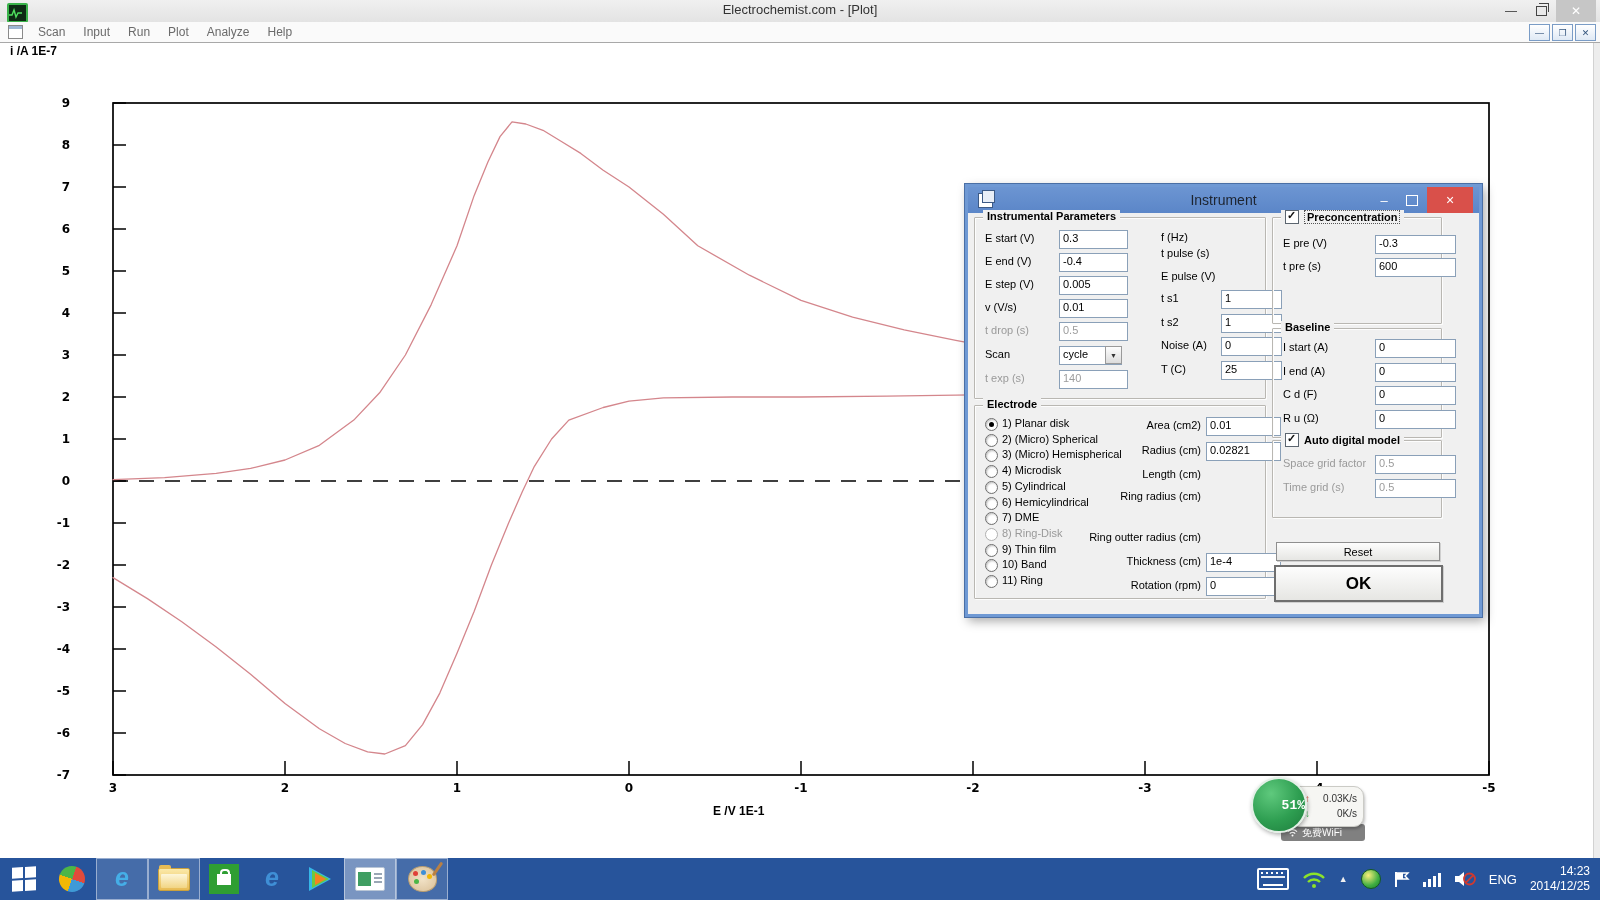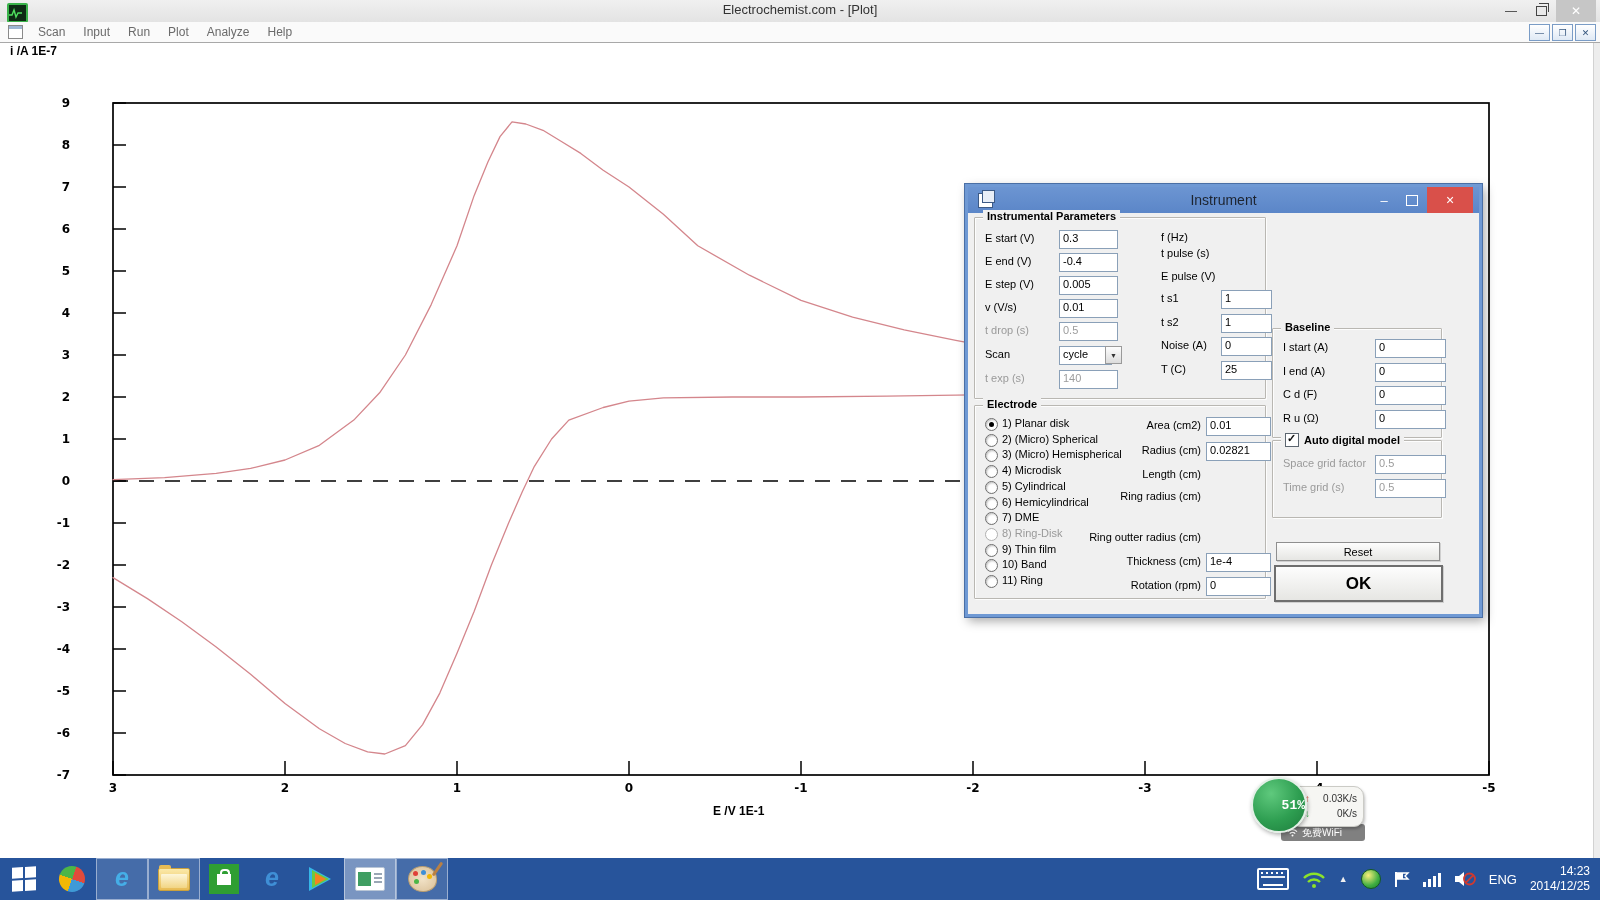--- a/index.html
+++ b/index.html
@@ -51,21 +51,21 @@
   .group{position:absolute;border:1px solid #b9b7b2;border-radius:1px;
     box-shadow:1px 1px 0 #fdfdfd, inset 1px 1px 0 #fdfdfd;}
   .legend{position:absolute;top:-8px;left:8px;background:#f0f0f0;padding:0 4px;font-weight:bold;
     display:flex;align-items:center;gap:5px;white-space:nowrap;}
   .legend .dotted{border:1px dotted #555;padding:0 2px;}
   .cb{width:12px;height:12px;background:#fff;border:1px solid #5c6670;position:relative;flex:none;}
   .cb.checked:before{content:'✓';position:absolute;left:1px;top:-2px;font-size:11px;font-weight:bold;color:#111;}
   .fld-label{position:absolute;white-space:nowrap;}
   .fld-label.dis{color:#9a9a9a;}
   .tbox{position:absolute;height:16px;background:#fff;border:1px solid #8aa0b8;
-    font-size:11px;padding:1px 4px 0 3px;overflow:hidden;white-space:nowrap;}
+    font-size:11px;padding:1px 14px 0 3px;overflow:hidden;white-space:nowrap;}
   .tbox.dis{color:#9c9c9c;}
   .combo-arrow{position:absolute;width:15px;height:16px;border:1px solid #9a9a9a;
     background:linear-gradient(#fdfdfd,#dcdcdc);display:flex;align-items:center;justify-content:center;
     font-size:7px;color:#333;}
   .radio{position:absolute;width:11px;height:11px;border-radius:50%;background:#fff;
     border:1px solid #6e6e6e;box-shadow:inset 1px 1px 2px rgba(0,0,0,.25);}
   .radio.sel:before{content:'';position:absolute;left:3px;top:3px;width:5px;height:5px;border-radius:50%;background:#000;}
   .radio.dis{border-color:#b0b0b0;box-shadow:none;}
   .dlg-push{position:absolute;background:linear-gradient(#fdfdfd,#e6e6e3);border:1px solid #8f8f8f;
     box-shadow:1px 1px 0 #cfcfcf;display:flex;align-items:center;justify-content:center;}
@@ -291,20 +291,30 @@
       <div class="tbox" style="left:231px;top:36px;width:56px;">0.02821</div>
       <div class="fld-label" style="left:60px;top:62px;width:166px;text-align:right;">Length (cm)</div>
       <div class="fld-label" style="left:60px;top:84px;width:166px;text-align:right;">Ring radius (cm)</div>
       <div class="fld-label" style="left:60px;top:125px;width:166px;text-align:right;">Ring outter radius (cm)</div>
       <div class="fld-label" style="left:60px;top:149px;width:166px;text-align:right;">Thickness (cm)</div>
       <div class="tbox" style="left:231px;top:147px;width:56px;">1e-4</div>
       <div class="fld-label" style="left:60px;top:173px;width:166px;text-align:right;">Rotation (rpm)</div>
       <div class="tbox" style="left:231px;top:171px;width:56px;">0</div>
     </div>
 
+  <div class="group" id="grp-precon" style="left:304px;top:30px;width:168px;height:105px;">
+    <div class="legend">
+      <span class="cb checked"></span>
+      <span class="dotted">Preconcentration</span>
+    </div>
+  <div class="fld-label" style="left:10px;top:19px;">E pre (V)</div>
+      <div class="tbox" style="left:102px;top:17px;width:62px;">-0.3</div>
+      <div class="fld-label" style="left:10px;top:42px;">t pre (s)</div>
+      <div class="tbox" style="left:102px;top:40px;width:62px;">600</div>
+    </div>
 
   <div class="group" id="grp-baseline" style="left:304px;top:141px;width:168px;height:108px;">
     <div class="legend">Baseline</div>
   <div class="fld-label" style="left:10px;top:12px;">I start (A)</div>
       <div class="tbox" style="left:102px;top:10px;width:62px;">0</div>
       <div class="fld-label" style="left:10px;top:36px;">I end (A)</div>
       <div class="tbox" style="left:102px;top:34px;width:62px;">0</div>
       <div class="fld-label" style="left:10px;top:59px;">C d (F)</div>
       <div class="tbox" style="left:102px;top:57px;width:62px;">0</div>
       <div class="fld-label" style="left:10px;top:83px;">R u  (Ω)</div>

